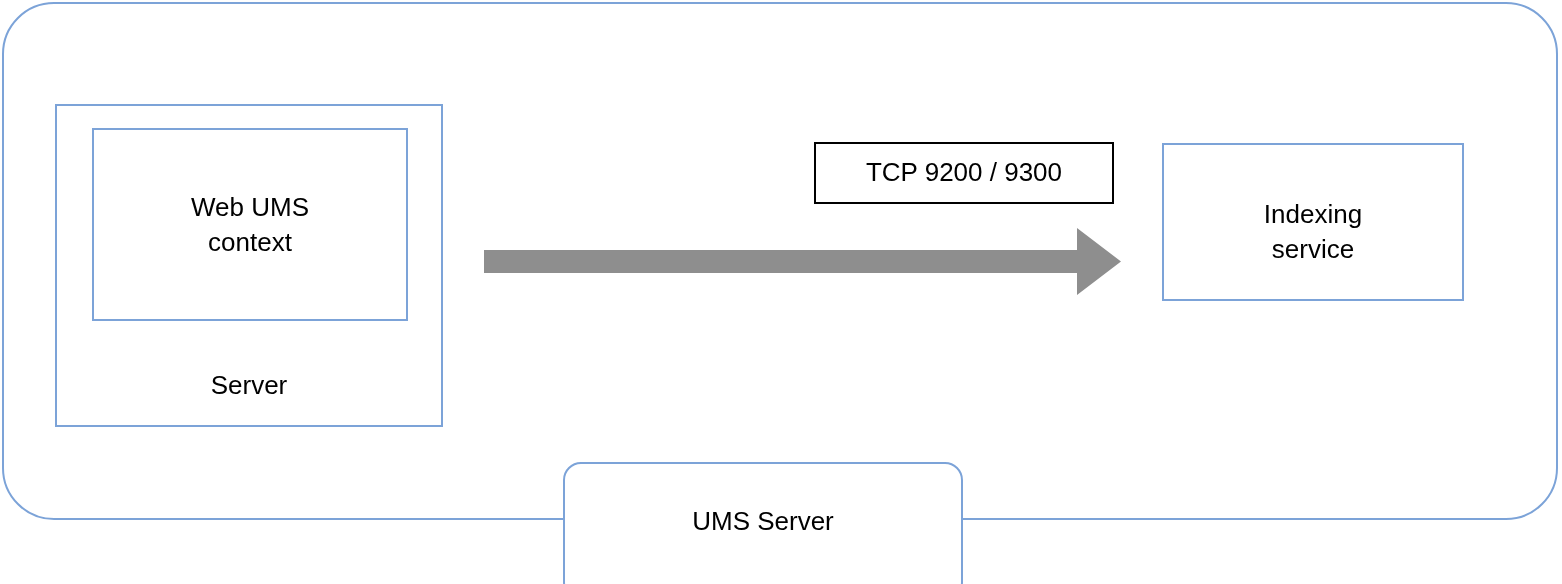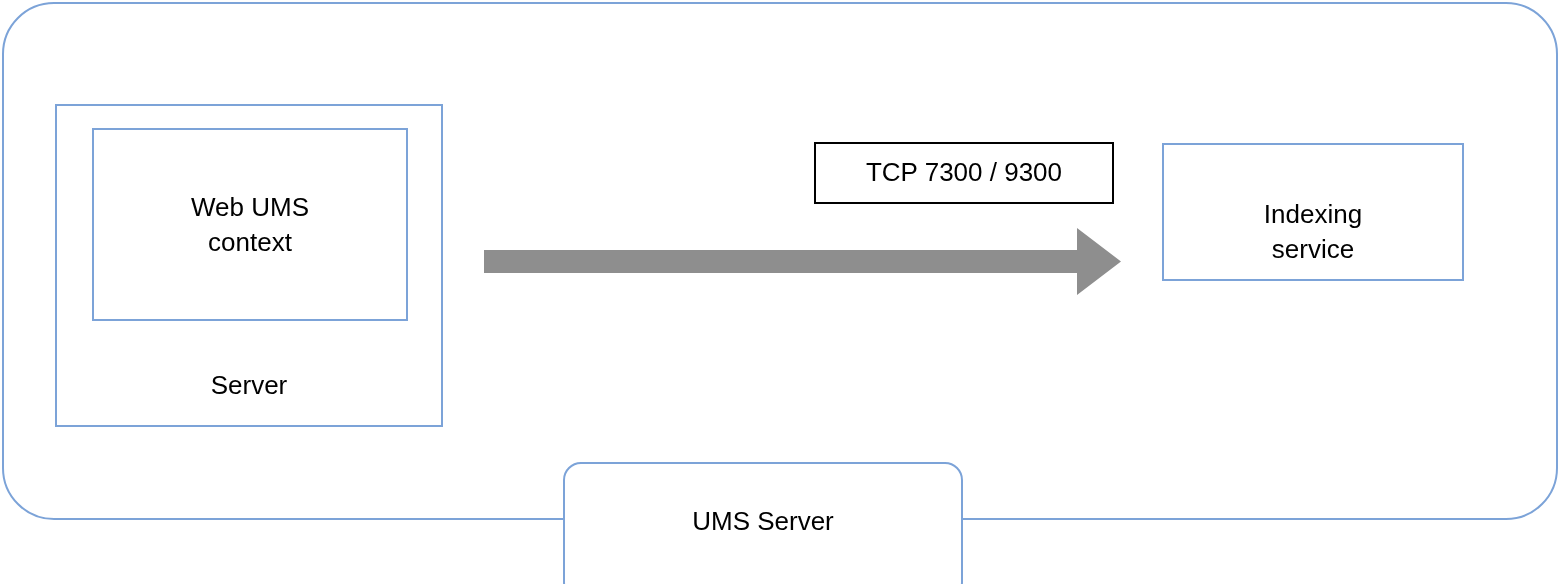--- a/index.html
+++ b/index.html
@@ -71,21 +71,21 @@
   }
   .web-ums-label {
     top: 60px;
   }
 
   
   .indexing-box {
     left: 1162px;
     top: 143px;
     width: 302px;
-    height: 138px;
+    height: 158px;
   }
   .indexing-label {
     top: 52px;
   }
 
   
   .ums-server-box {
     left: 563px;
     top: 462px;
     width: 400px;
@@ -146,21 +146,21 @@
     <div class="box-label tomcat-label">Server</div>
   </div>
 
   <div class="arrow">
     <svg width="637" height="67" viewBox="0 0 637 67" xmlns="http://www.w3.org/2000/svg">
       <polygon points="0,22 593,22 593,0 637,33.5 593,67 593,45 0,45" fill="#8E8E8E"></polygon>
     </svg>
   </div>
 
   <div class="tcp-box">
-    <div class="tcp-label">TCP 7300 / 9300</div>
+    <div class="tcp-label">TCP 9200 / 9300</div>
   </div>
 
   <div class="box indexing-box">
     <div class="box-label indexing-label">Indexing
 service</div>
   </div>
 
   <div class="box ums-server-box">
     <div class="box-label ums-server-label">UMS Server</div>
   </div>

